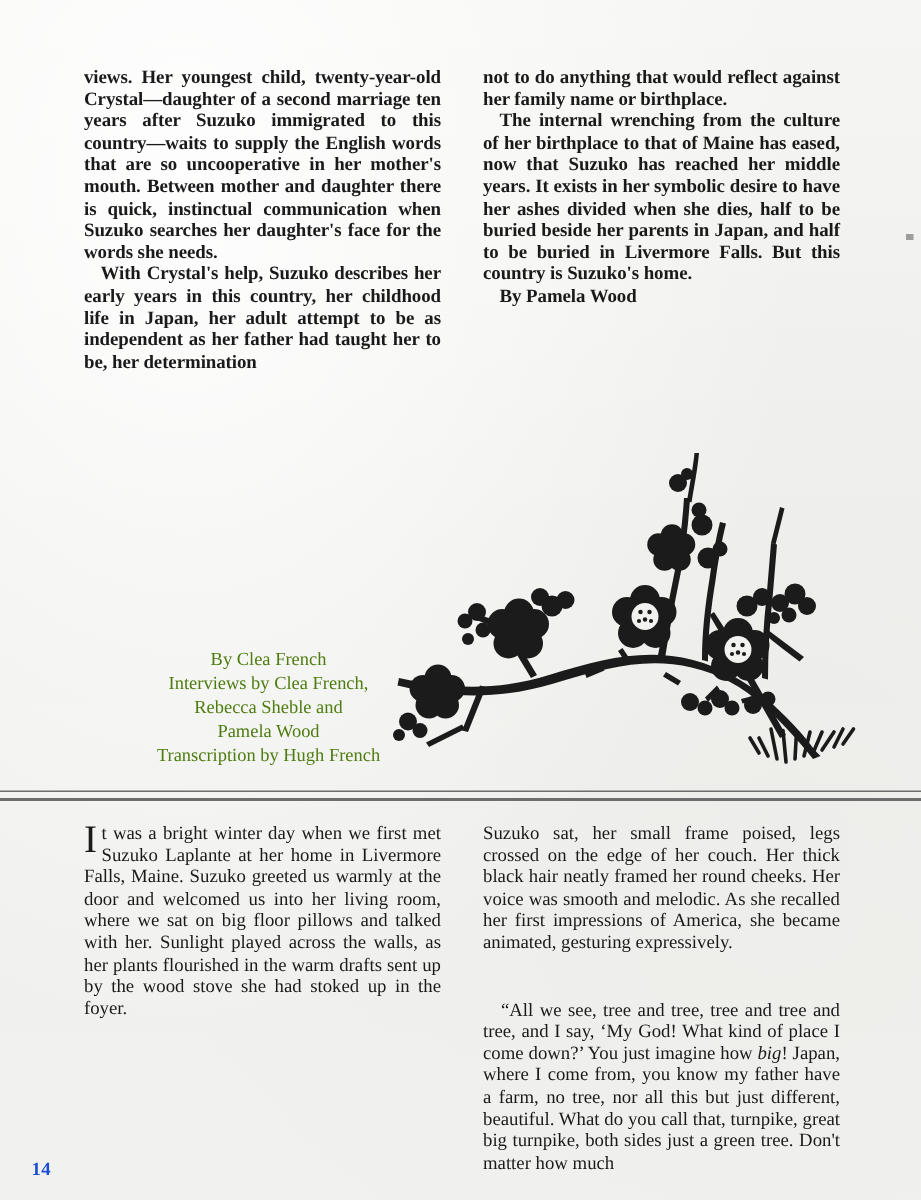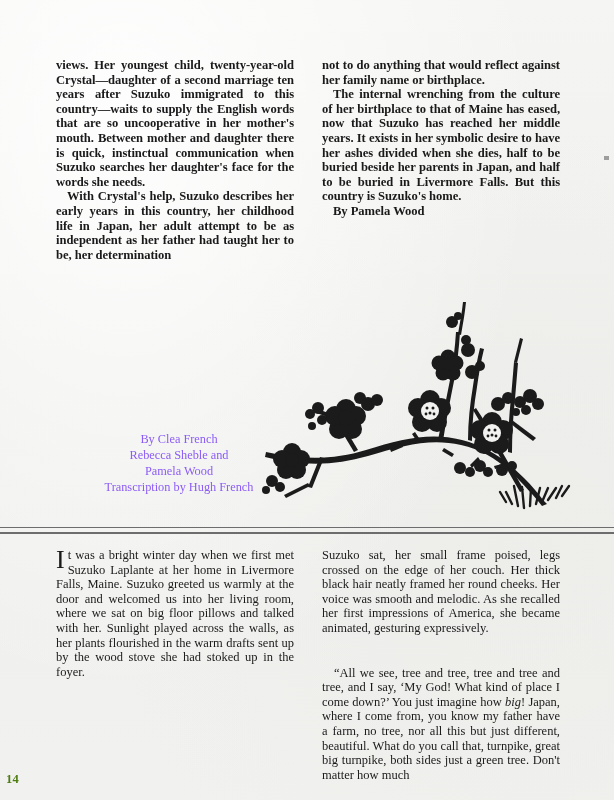--- a/index.html
+++ b/index.html
@@ -29,21 +29,21 @@
 
   .page {
     position: absolute;
     inset: 0;
   }
 
   
   .top-block {
     position: absolute;
     left: 0;
-    top: 58px;
+    top: 44px;
     width: 614px;
     display: flex;
     gap: 28px;
     padding: 0 24px 0 56px;
     box-sizing: border-box;
   }
   .col {
     width: 238px;
     flex: 0 0 238px;
   }
@@ -102,21 +102,21 @@
 
   .credits {
     position: absolute;
     left: 54px;
     top: 131px;
     width: 250px;
     text-align: center;
     font-size: 12.3px;
     line-height: 16.1px;
     font-weight: normal;
-    color: #8b5cf6;
+    color: #4d7c0f;
   }
   .credits div {
     white-space: nowrap;
   }
 
   
   .rules {
     position: absolute;
     left: 0;
     top: 527px;
@@ -161,25 +161,25 @@
     padding: 1px 3px 0 0;
     font-weight: normal;
   }
   .bottom-block em {
     font-style: italic;
   }
 
   
   .folio {
     position: absolute;
-    left: 6px;
+    left: 21px;
     top: 772px;
     font-size: 12.5px;
     font-weight: bold;
-    color: #4d7c0f;
+    color: #1d4ed8;
     letter-spacing: 0.3px;
   }
 
   
   .speck {
     position: absolute;
     left: 604px;
     top: 156px;
     width: 5px;
     height: 4px;
@@ -345,20 +345,21 @@
             <line x1="244" y1="202" x2="238" y2="192"></line>
             <line x1="294" y1="198" x2="300" y2="186"></line>
             <line x1="300" y1="196" x2="307" y2="186"></line>
           </g>
         </g>
       </svg>
     </div>
 
     <div class="credits">
       <div>By Clea French</div>
+      <div>Interviews by Clea French,</div>
       <div>Rebecca Sheble and</div>
       <div>Pamela Wood</div>
       <div>Transcription by Hugh French</div>
     </div>
 
   </div>
 
   <div class="rules">
     <div class="rule r1"></div>
     <div class="rule r2"></div>

